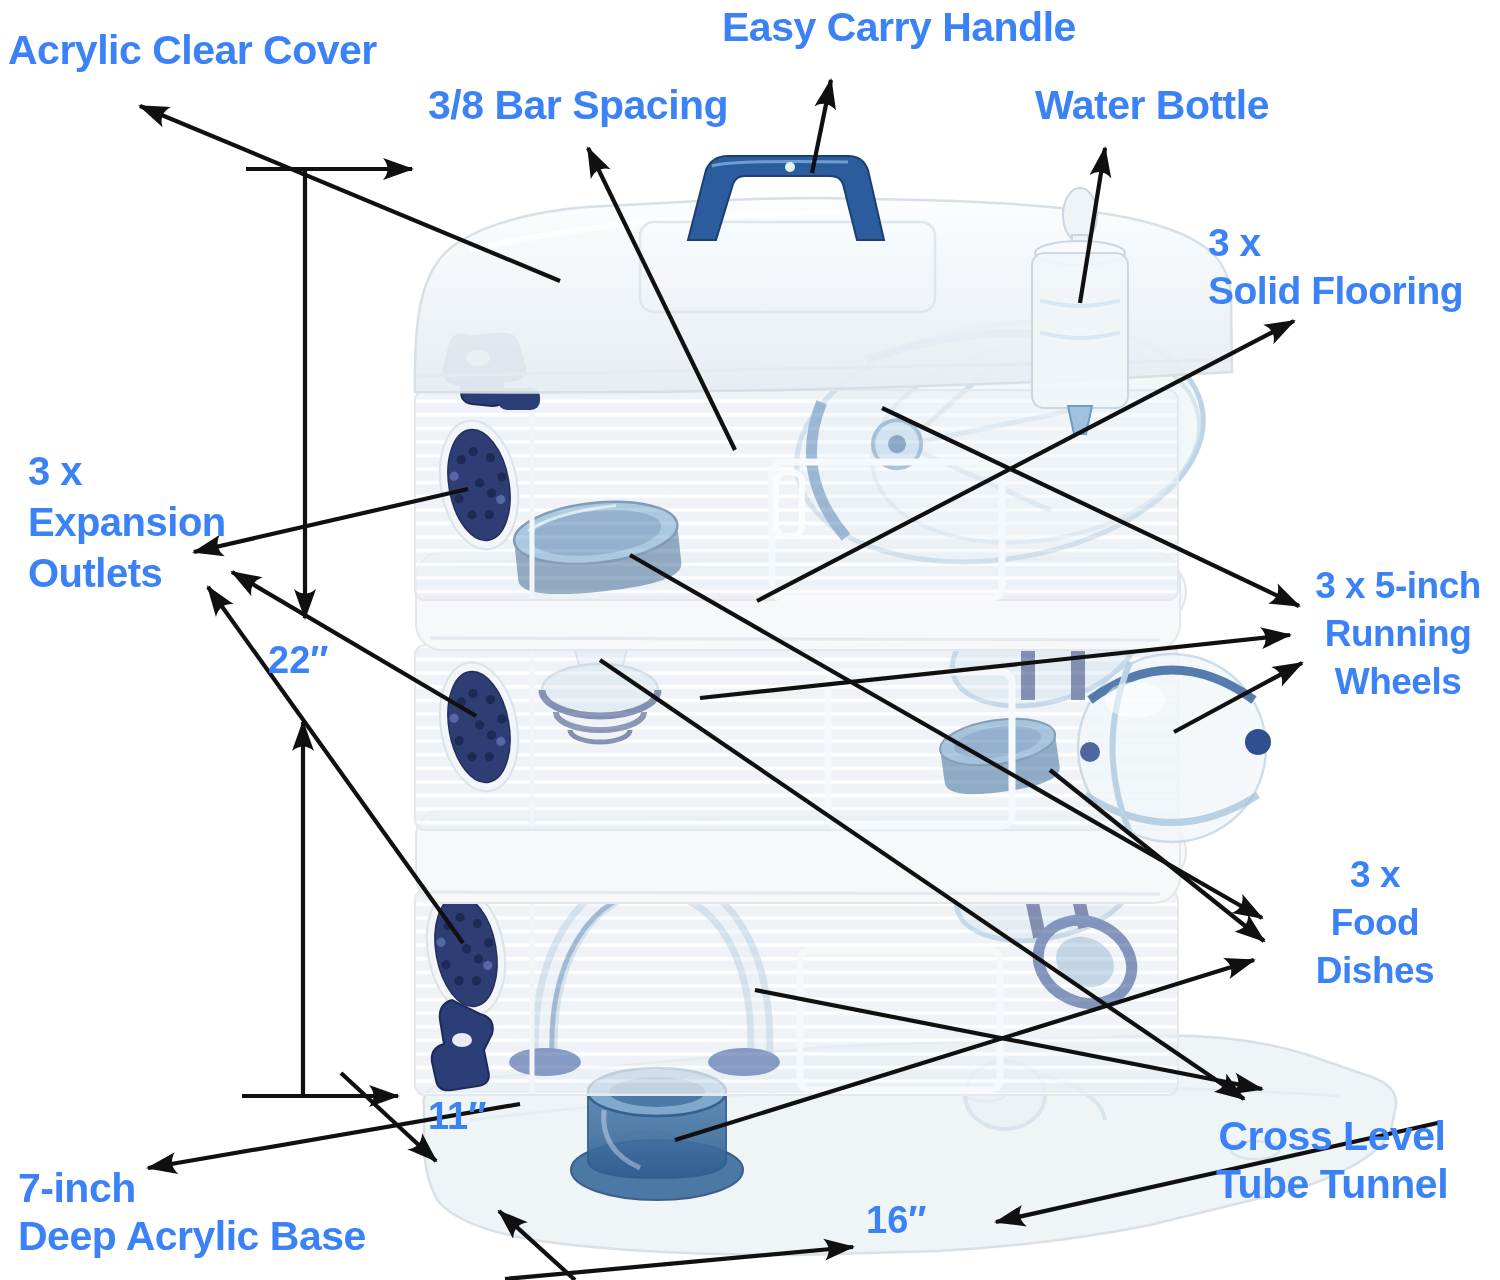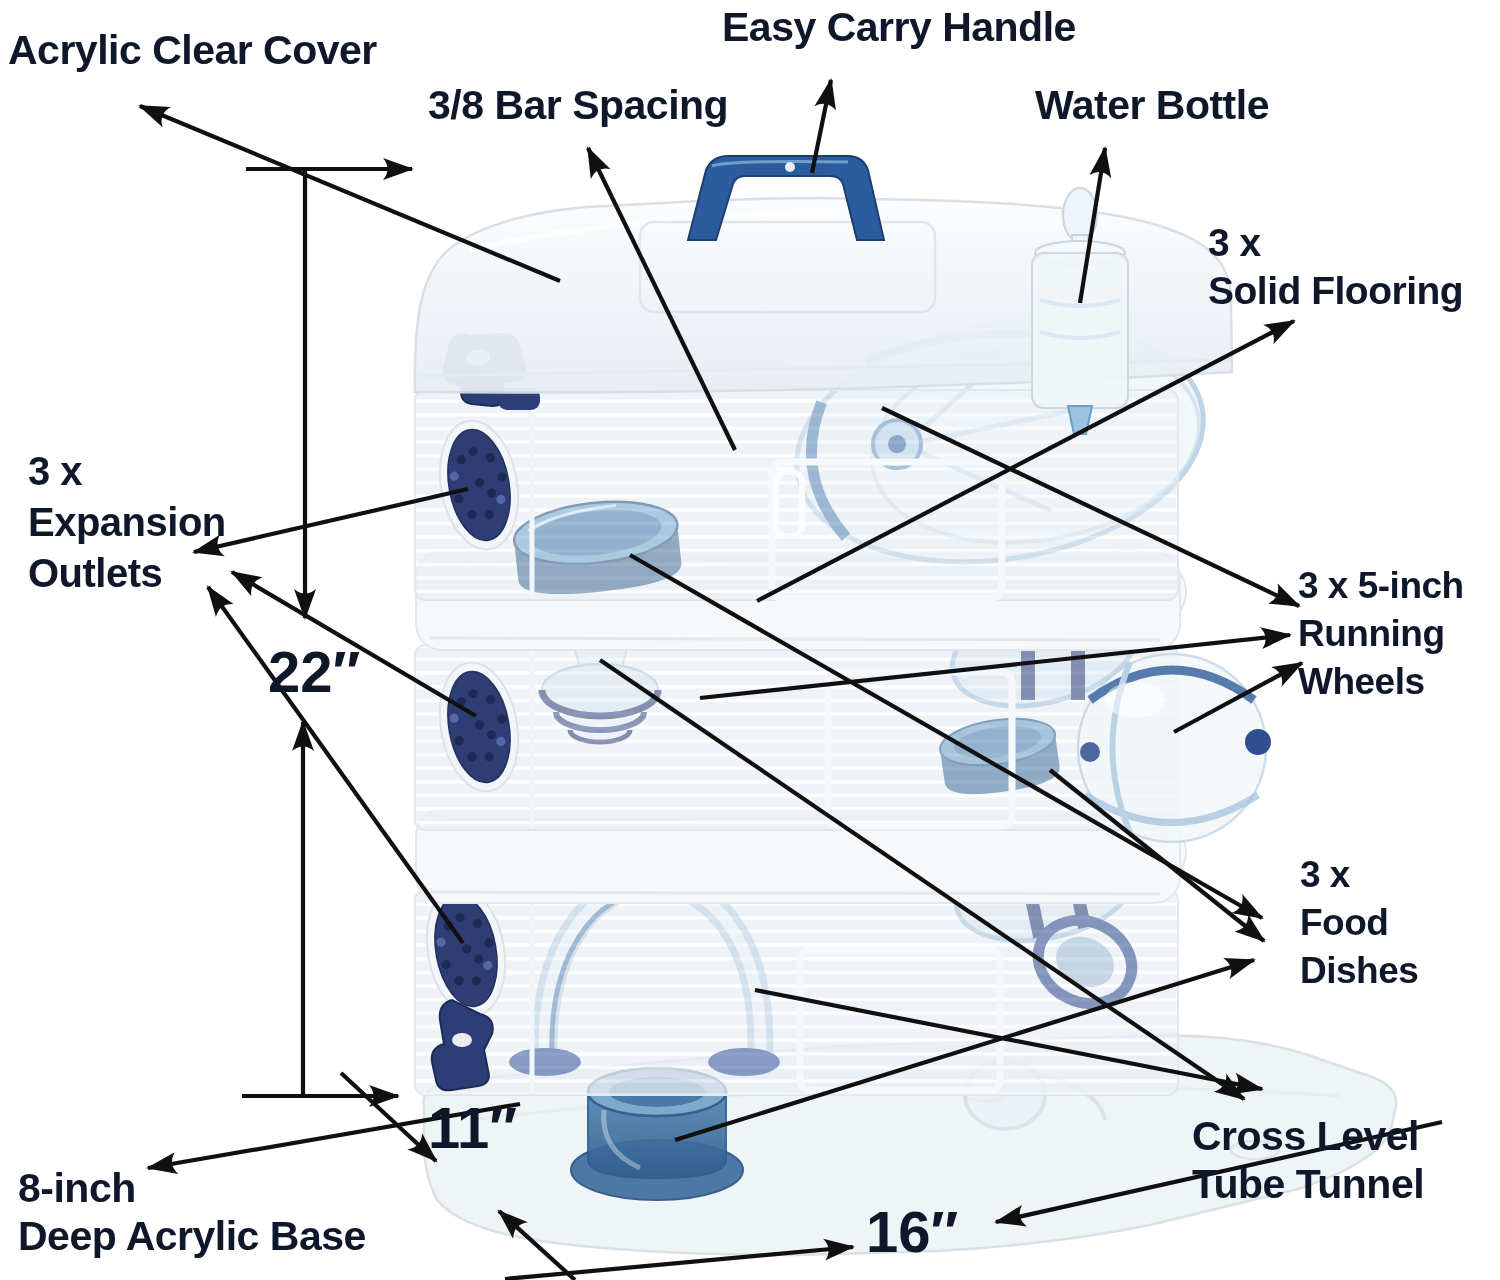--- a/index.html
+++ b/index.html
@@ -1,25 +1,25 @@
 <!DOCTYPE html>
 <html><head>
 <meta charset="utf-8">
 <style>
   html,body{margin:0;padding:0;background:#ffffff;}
   .stage{position:relative;width:1500px;height:1280px;background:#ffffff;overflow:hidden;
          font-family:"Liberation Sans",sans-serif;}
-  .lbl{position:absolute;color:#0f172a;font-weight:bold;line-height:1.18;white-space:nowrap;
+  .lbl{position:absolute;color:#3b82f6;font-weight:bold;line-height:1.18;white-space:nowrap;
        letter-spacing:-0.5px;}
   .s41{font-size:41px;}
   .s39{font-size:39px;line-height:1.22;}
   .s40{font-size:40px;line-height:1.27;}
   .s37{font-size:37px;line-height:1.3;}
-  .dim{font-size:58px;letter-spacing:0;}
-  .ctr{text-align:left;white-space:nowrap;}
+  .dim{font-size:38px;letter-spacing:0;}
+  .ctr{text-align:center;white-space:nowrap;}
   svg{position:absolute;left:0;top:0;}
 </style>
 </head>
 <body>
 
 <div class="stage">
 
   <svg width="1500" height="1280" viewBox="0 0 1500 1280">
     <defs>
       <marker id="ah" markerUnits="userSpaceOnUse" markerWidth="36" markerHeight="28" refX="31" refY="14" orient="auto">
@@ -310,20 +310,20 @@
     <div>Food</div>
     <div>Dishes</div>
   </div>
 
   <div class="lbl s41 ctr" style="left:1192px;top:1112px;width:280px;">
     <div>Cross Level</div>
     <div>Tube Tunnel</div>
   </div>
 
   <div class="lbl s41" style="left:18px;top:1164px;">
-    <div>8-inch</div>
+    <div>7-inch</div>
     <div>Deep Acrylic Base</div>
   </div>
 
   <div class="lbl dim" style="left:428px;top:1094px;">11″</div>
   <div class="lbl dim" style="left:866px;top:1198px;">16″</div>
 
 </div>
 
 </body></html>

